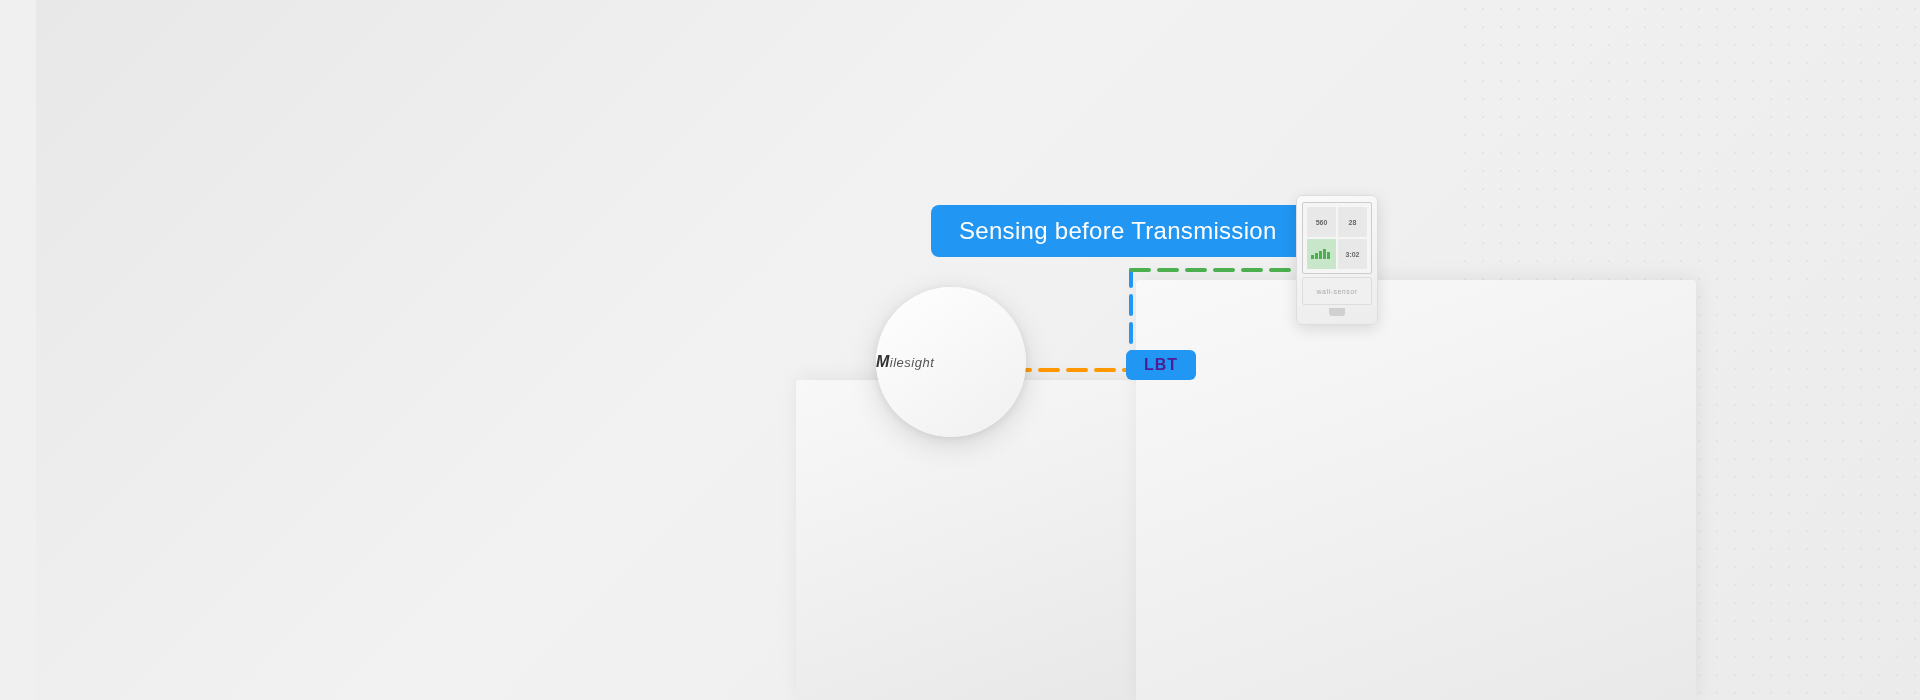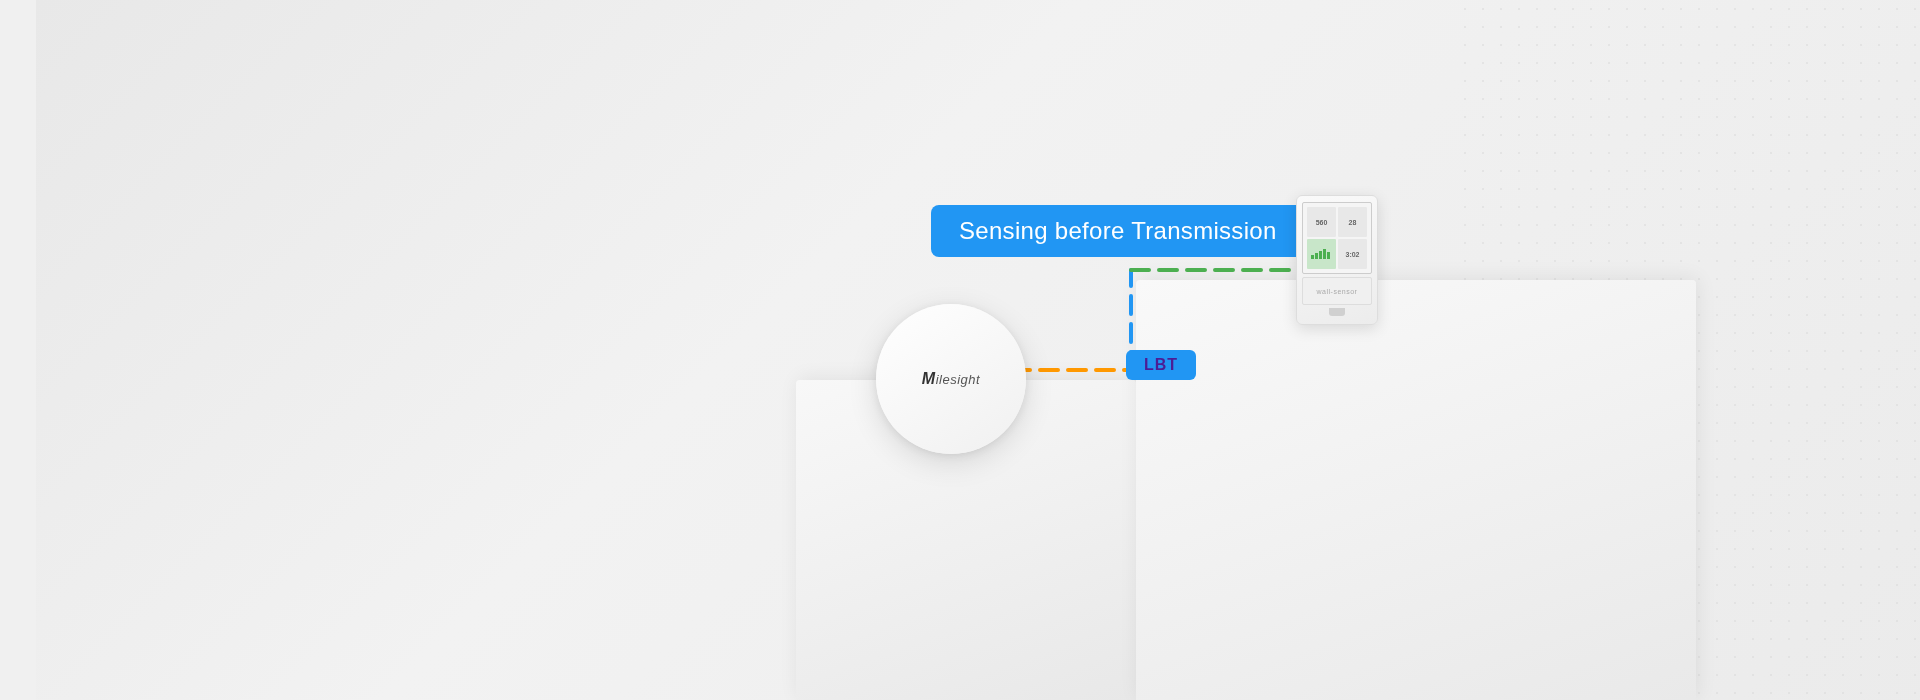--- a/index.html
+++ b/index.html
@@ -40,30 +40,29 @@
       width: 560px;
       height: 420px;
       background: linear-gradient(160deg, #f9f9f9 0%, #e9e9e9 100%);
       border-radius: 4px 4px 0 0;
       box-shadow: 2px -2px 20px rgba(0,0,0,0.07);
     }
 
     
     .device-circle {
       position: absolute;
-      top: 304px;
+      top: 287px;
       left: 840px;
       width: 150px;
       height: 150px;
       border-radius: 50%;
       background: linear-gradient(145deg, #ffffff, #f0f0f0);
       box-shadow: 0 8px 30px rgba(0,0,0,0.12), 0 2px 8px rgba(0,0,0,0.08);
       display: flex;
       align-items: center;
-      justify-content: center;
     }
 
     .milesight-logo {
       font-size: 13px;
       color: #555;
       font-style: italic;
       font-weight: 500;
       letter-spacing: 0.5px;
     }
 

